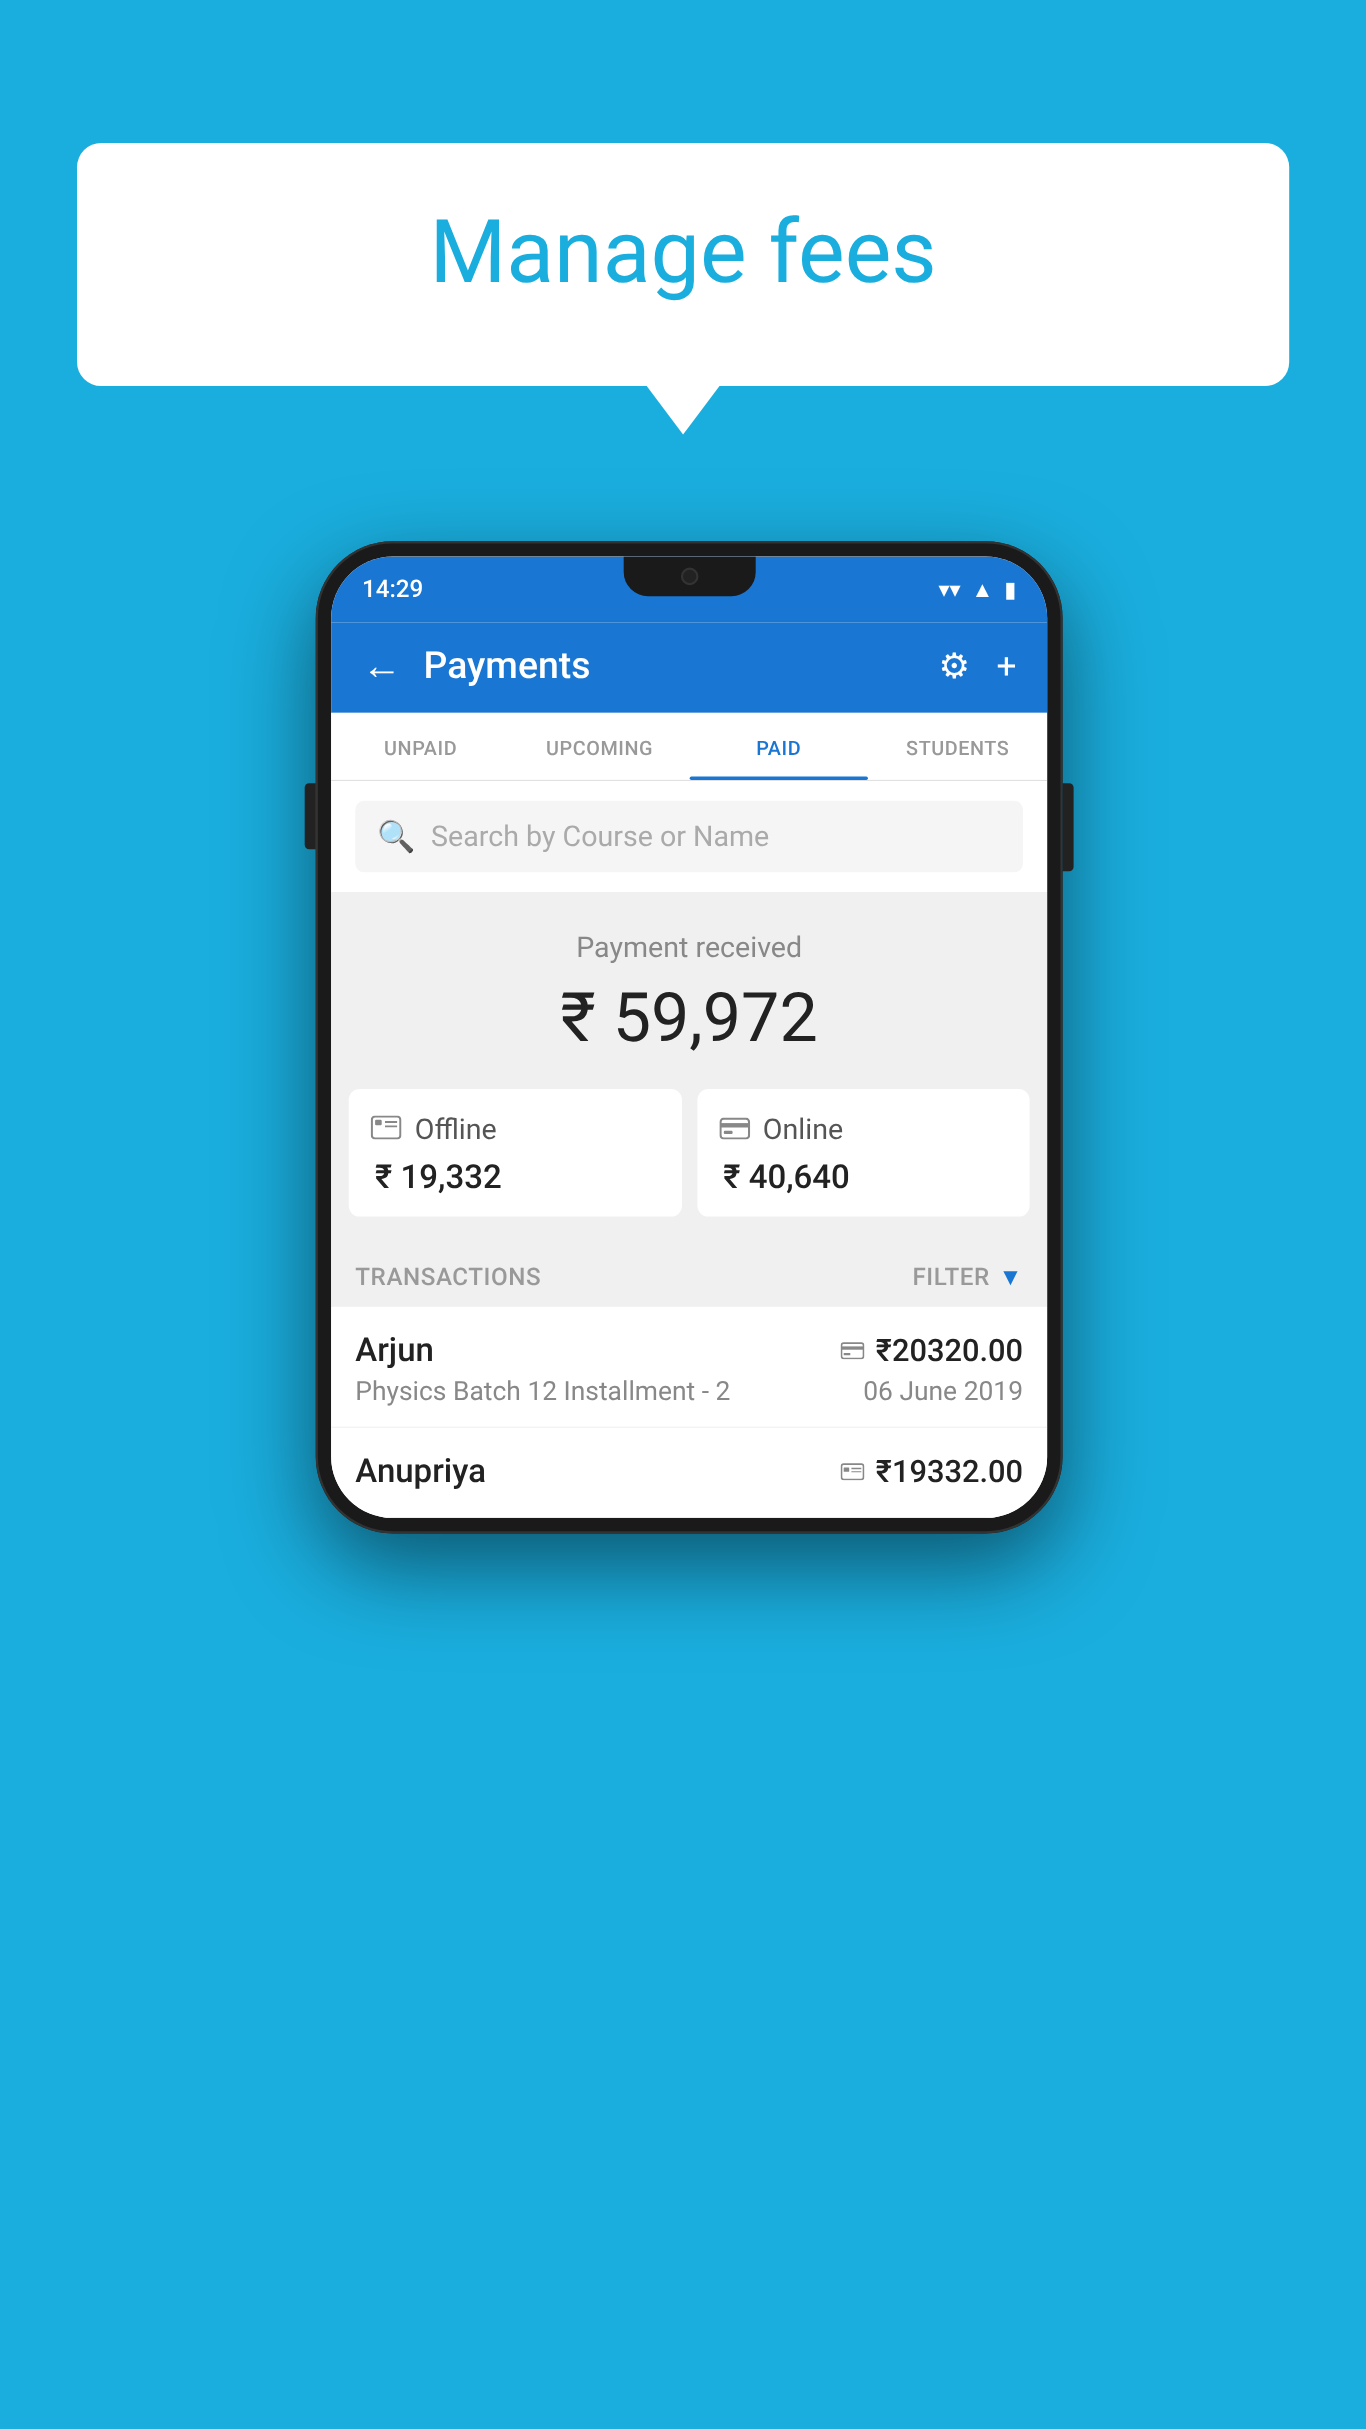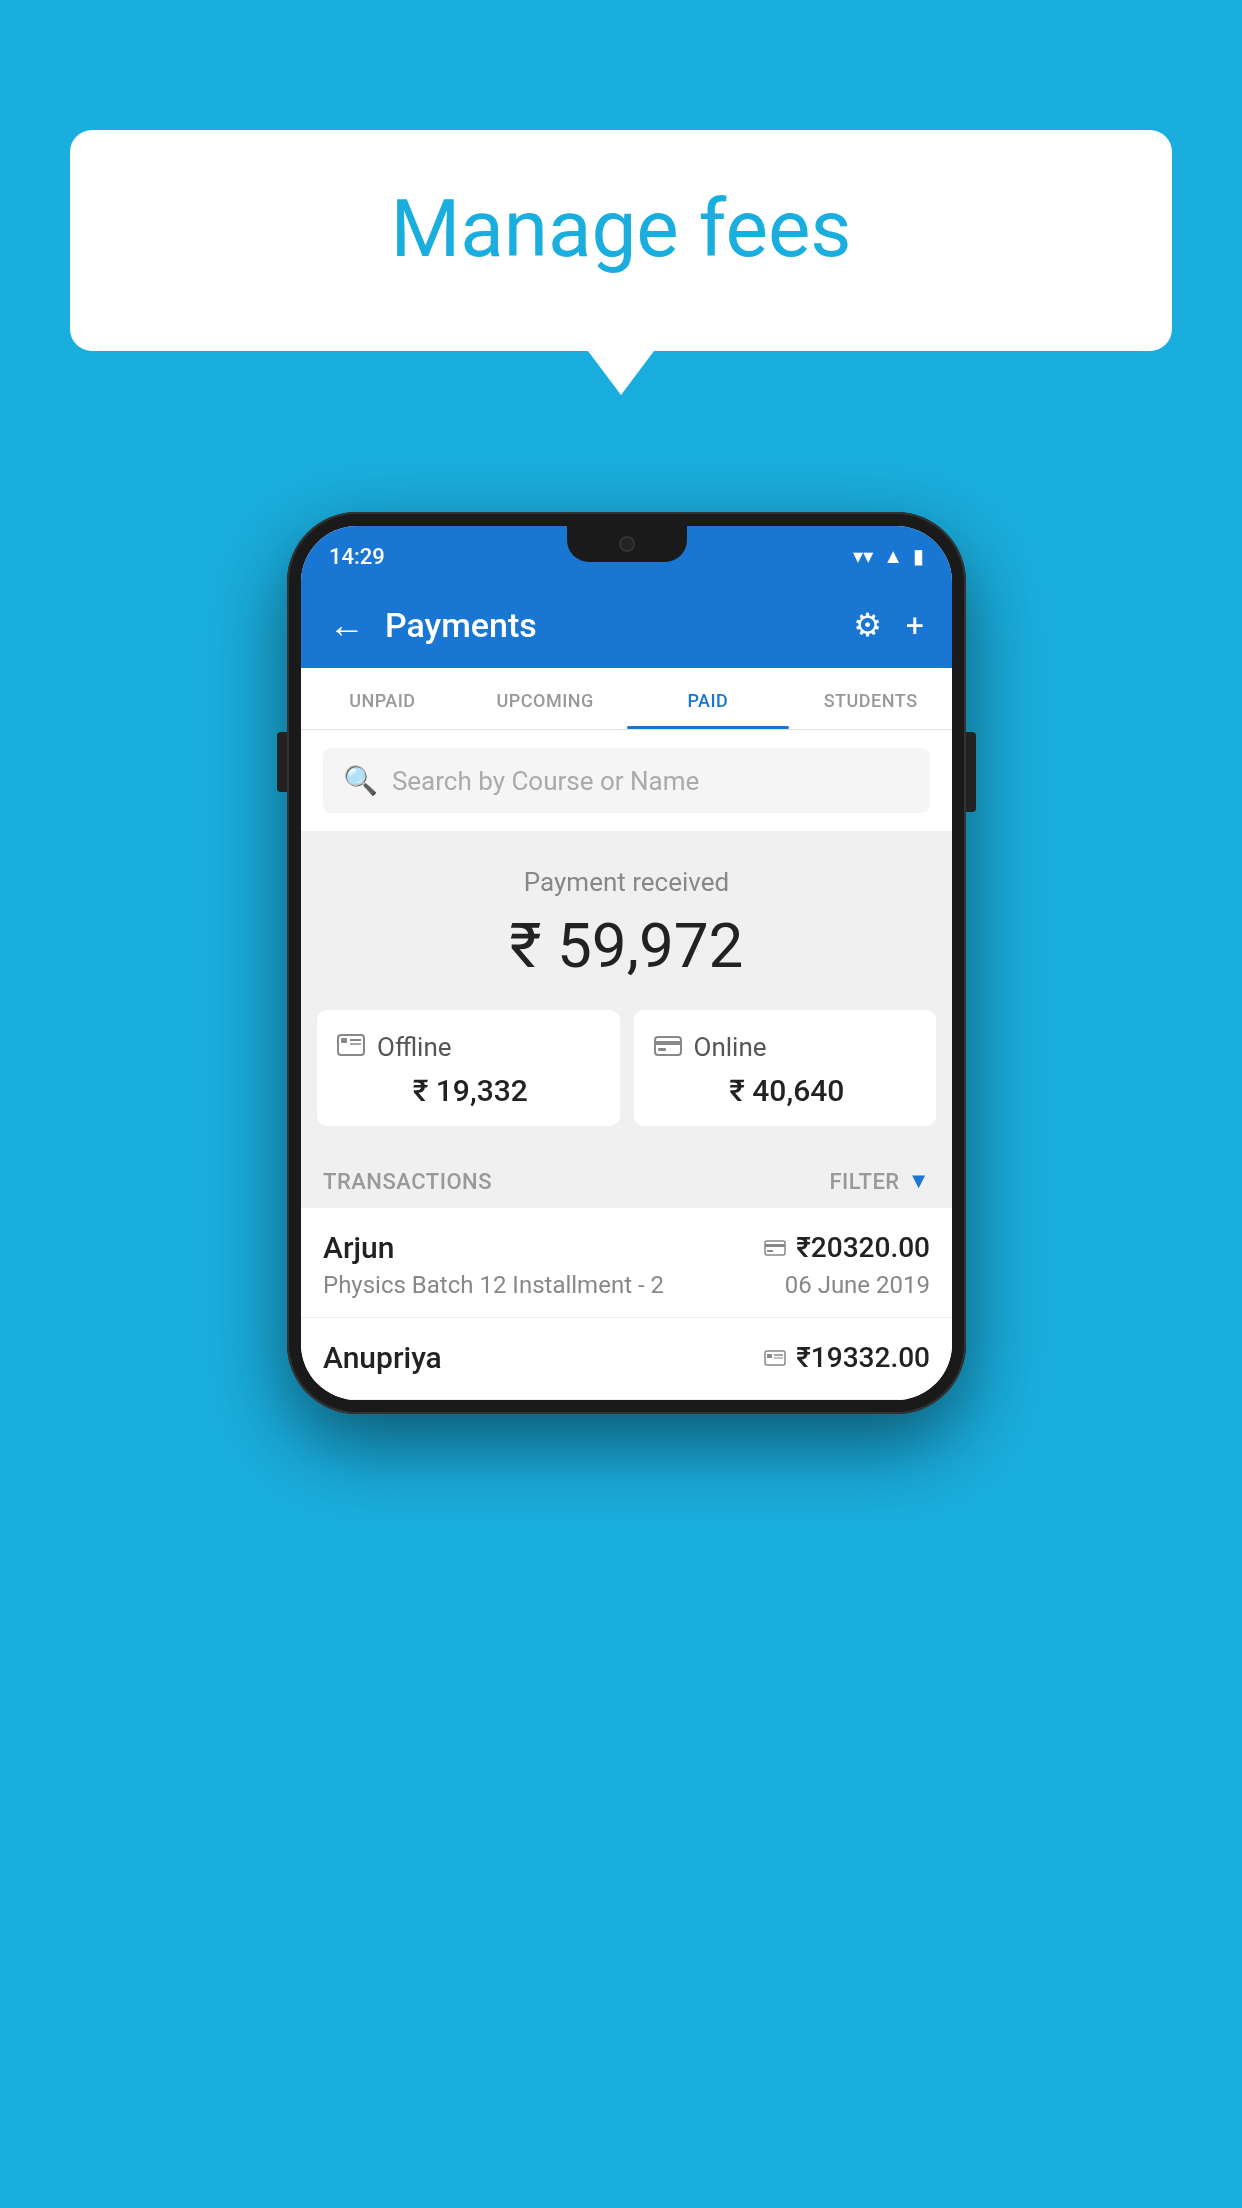--- a/index.html
+++ b/index.html
@@ -54,21 +54,21 @@
     .speech-bubble-subtitle {
       font-size: 38px;
       color: #666;
       font-weight: 400;
       line-height: 1.3;
     }
 
     
     .phone-container {
       position: absolute;
-      top: 512px;
+      top: 492px;
       left: 50%;
       transform: translateX(-50%);
       width: 690px;
       padding-left: 11px;
     }
 
     .phone-outer {
       background: #1a1a1a;
       border-radius: 70px;
       padding: 14px;
@@ -266,21 +266,20 @@
       color: #222;
       font-weight: 400;
     }
 
     
     .payment-cards {
       display: flex;
       gap: 14px;
       padding: 0 16px 24px;
       background: #f0f0f0;
-      text-align: center;
     }
 
     .payment-card {
       flex: 1;
       background: #fff;
       border-radius: 10px;
       padding: 20px 20px 18px;
       display: flex;
       flex-direction: column;
       gap: 10px;

